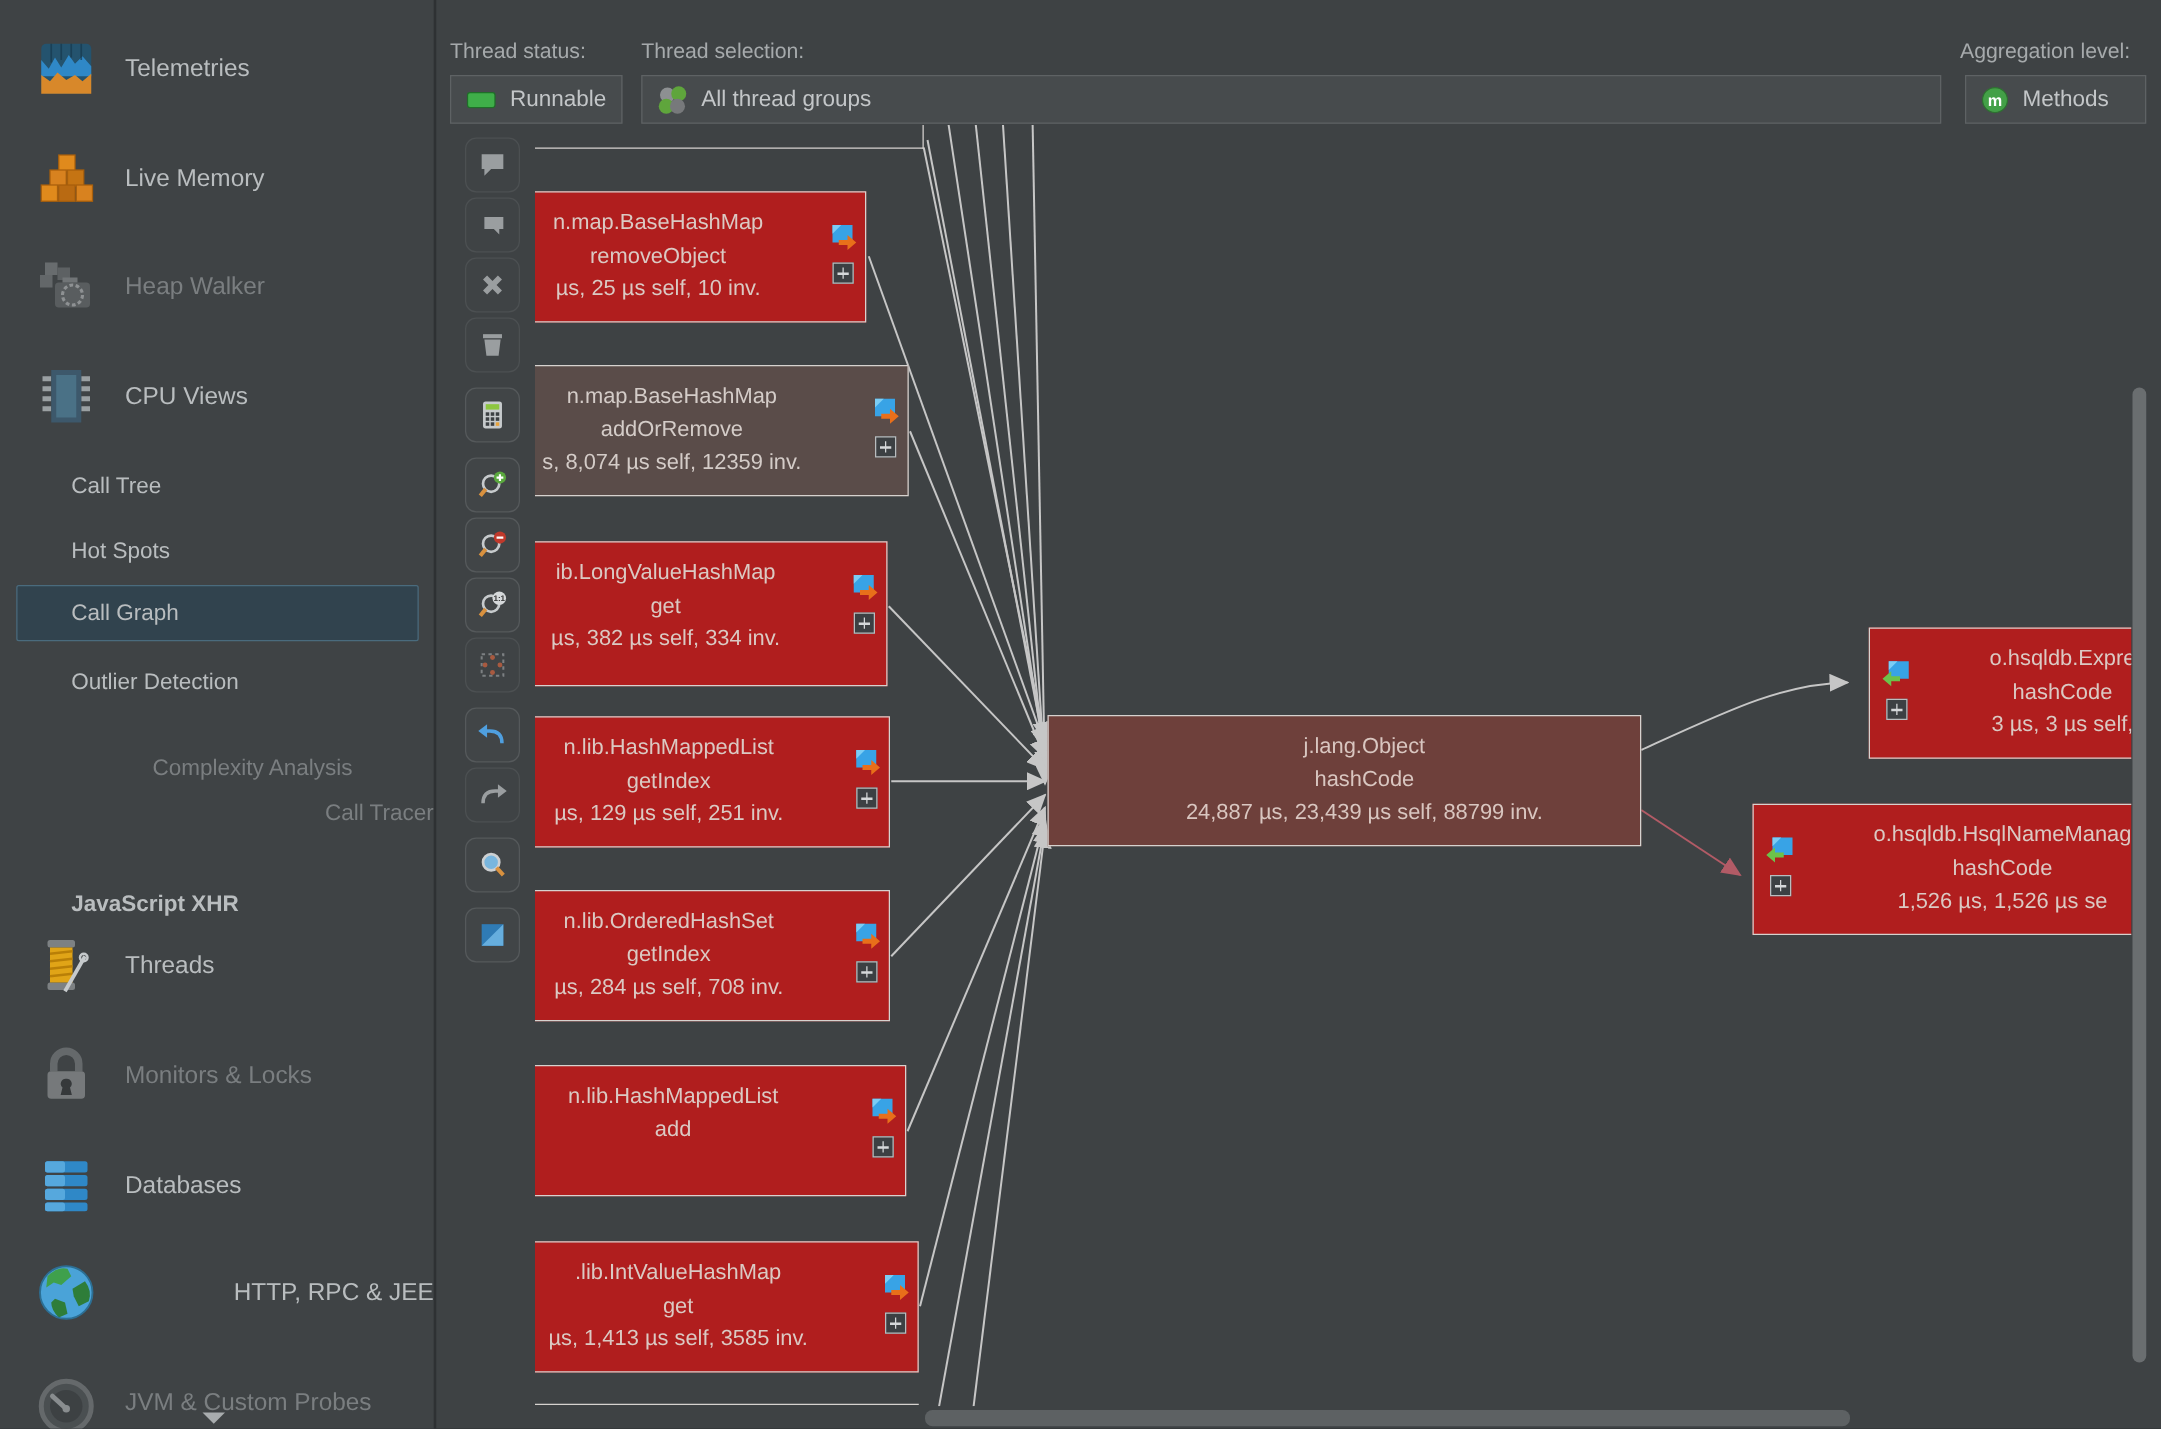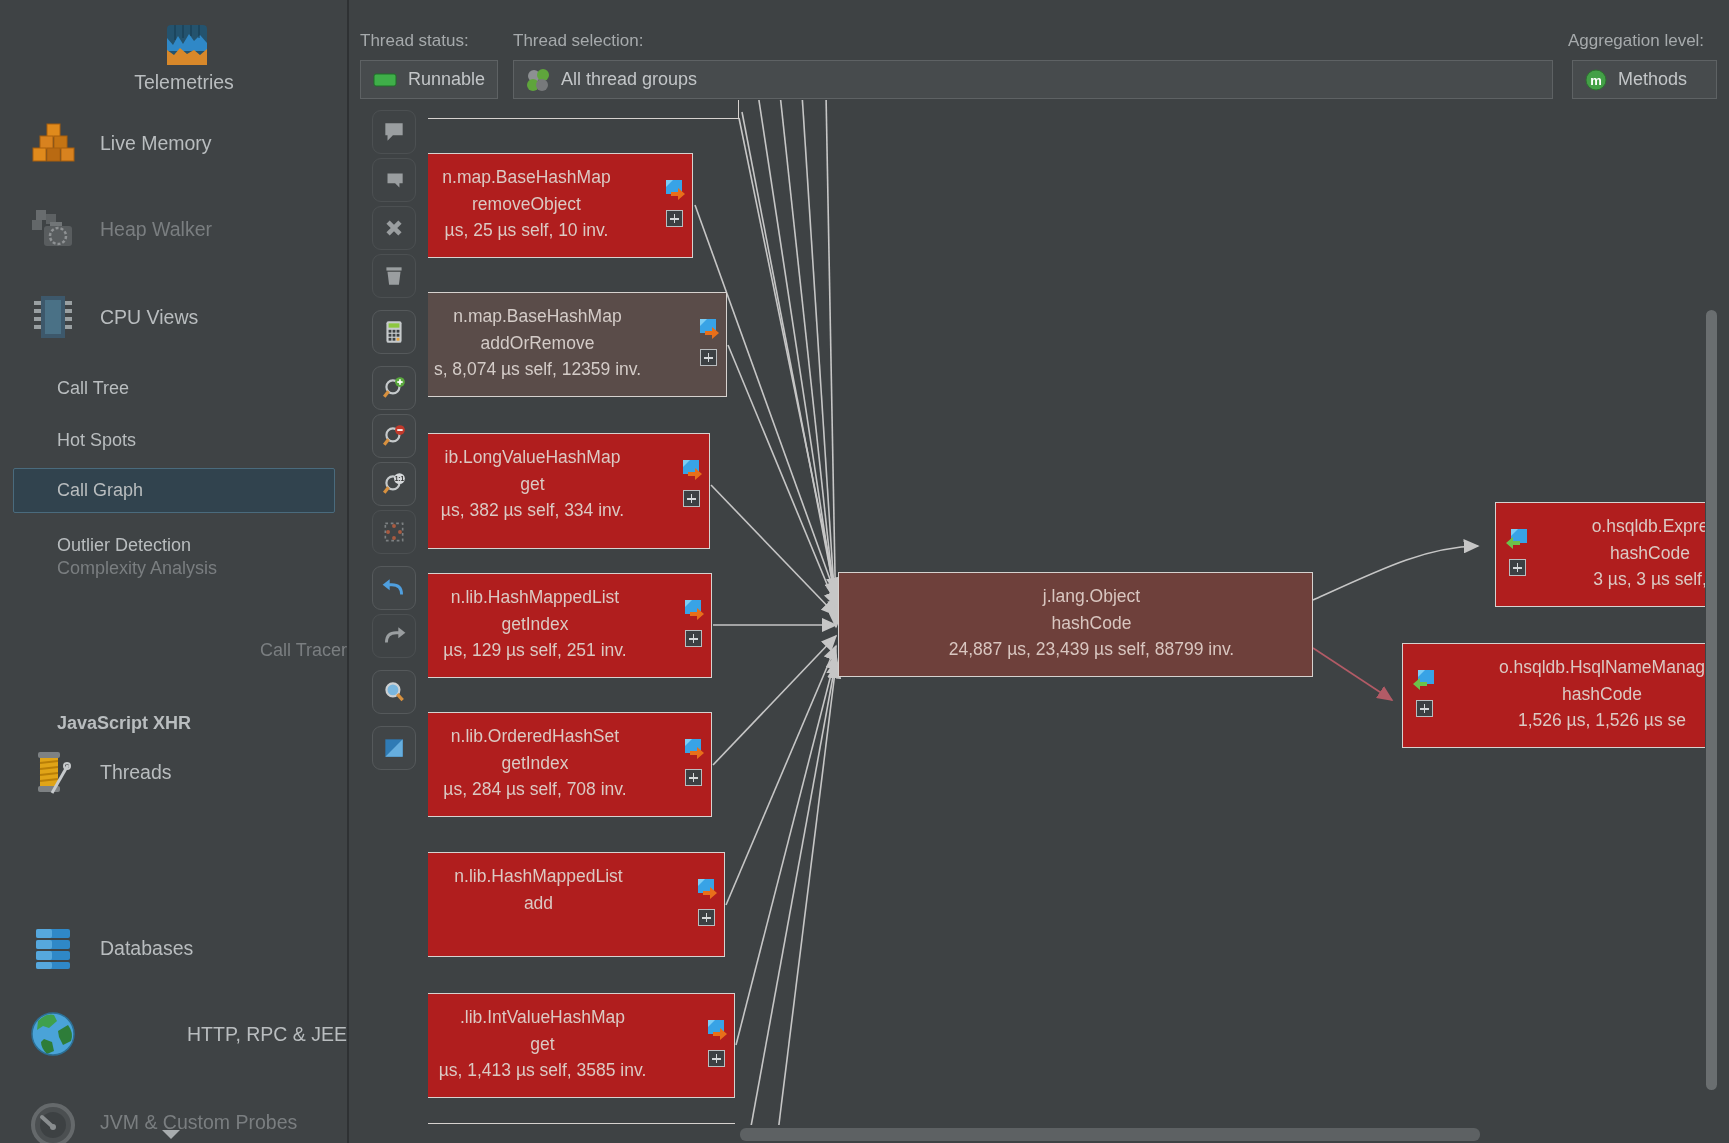--- a/index.html
+++ b/index.html
@@ -52,21 +52,21 @@
   #vthumb{position:absolute;left:2px;top:210px;width:11px;height:780px;background:#6a6e70;border-radius:6px;}
   #hscroll{position:absolute;left:428px;top:1126px;width:1277px;height:17px;}
   #hthumb{position:absolute;left:312px;top:2px;width:740px;height:13px;background:#5d6163;border-radius:6px;}
 </style>
 </head>
 <body>
 
 <div id="app">
 
   <nav id="sidebar">
-      <div class="s-item main" style="top: 19px; flex-direction: column;">
+      <div class="s-item main" style="top: 19px;">
         <span class="s-icon">
           <svg width="50" height="50" viewBox="0 0 50 50">
             <rect x="5" y="5" width="40" height="40" rx="4" fill="#24536e"></rect>
             <path d="M5 18 l6 7 5-9 5 8 6-10 5 7 6-6 7 8 v8 H5z" fill="#2f88c7"></path>
             <path d="M5 30 l7 5 6-7 7 6 7-4 6 5 7-6 v16 H5 z" fill="#d8882a"></path>
             <g stroke="#16394e" stroke-width="1.4" opacity=".7">
               <line x1="13" y1="5" x2="13" y2="20"></line>
               <line x1="21" y1="5" x2="21" y2="18"></line>
               <line x1="29" y1="5" x2="29" y2="16"></line>
               <line x1="37" y1="5" x2="37" y2="18"></line>
@@ -127,21 +127,21 @@
       </div>
       <div class="s-item sub" style="top: 417.5px;">
         <span class="s-label">Hot Spots</span>
       </div>
       <div class="s-item sub selected" style="top: 467.5px;">
         <span class="s-label">Call Graph</span>
       </div>
       <div class="s-item sub" style="top: 522.5px;">
         <span class="s-label">Outlier Detection</span>
       </div>
-      <div class="s-item sub disabled" style="top: 546px;">
+      <div class="s-item sub disabled" style="top: 592px; justify-content: center;">
         <span class="s-label">Complexity Analysis</span>
       </div>
       <div class="s-item sub disabled" style="top: 627.5px; justify-content: flex-end;">
         <span class="s-label">Call Tracer</span>
       </div>
       <div class="s-item sub" style="top: 701px; font-weight: bold;">
         <span class="s-label">JavaScript XHR</span>
       </div>
       <div class="s-item main" style="top: 736px;">
         <span class="s-icon">
@@ -153,20 +153,30 @@
               <line x1="12" y1="16" x2="30" y2="14"></line>
               <line x1="12" y1="22" x2="30" y2="20"></line>
               <line x1="12" y1="28" x2="30" y2="26"></line>
               <line x1="12" y1="34" x2="30" y2="32"></line>
             </g>
             <line x1="40" y1="18" x2="24" y2="46" stroke="#c6cacc" stroke-width="3"></line>
             <circle cx="39" cy="19" r="3" fill="none" stroke="#c6cacc" stroke-width="2"></circle>
           </svg>
         </span>
         <span class="s-label">Threads</span>
+      </div>
+      <div class="s-item main disabled" style="top: 824px;">
+        <span class="s-icon" style="opacity: 0.55;">
+          <svg width="50" height="50" viewBox="0 0 50 50">
+            <path d="M15 22 v-6 a10 10 0 0 1 20 0 v6" fill="none" stroke="#85898b" stroke-width="6"></path>
+            <rect x="10" y="22" width="30" height="22" rx="3" fill="#a3a6a8"></rect>
+            <path d="M25 28 a4 4 0 0 1 3 7 l1.5 6 h-9 l1.5-6 a4 4 0 0 1 3-7z" fill="#2f3234"></path>
+          </svg>
+        </span>
+        <span class="s-label">Monitors &amp; Locks</span>
       </div>
       <div class="s-item main" style="top: 912px;">
         <span class="s-icon">
           <svg width="50" height="50" viewBox="0 0 50 50">
             <g fill="#2f88c7">
               <rect x="8" y="6" width="34" height="9" rx="2"></rect>
               <rect x="8" y="17" width="34" height="9" rx="2"></rect>
               <rect x="8" y="28" width="34" height="9" rx="2"></rect>
               <rect x="8" y="39" width="34" height="7" rx="2"></rect>
             </g>

